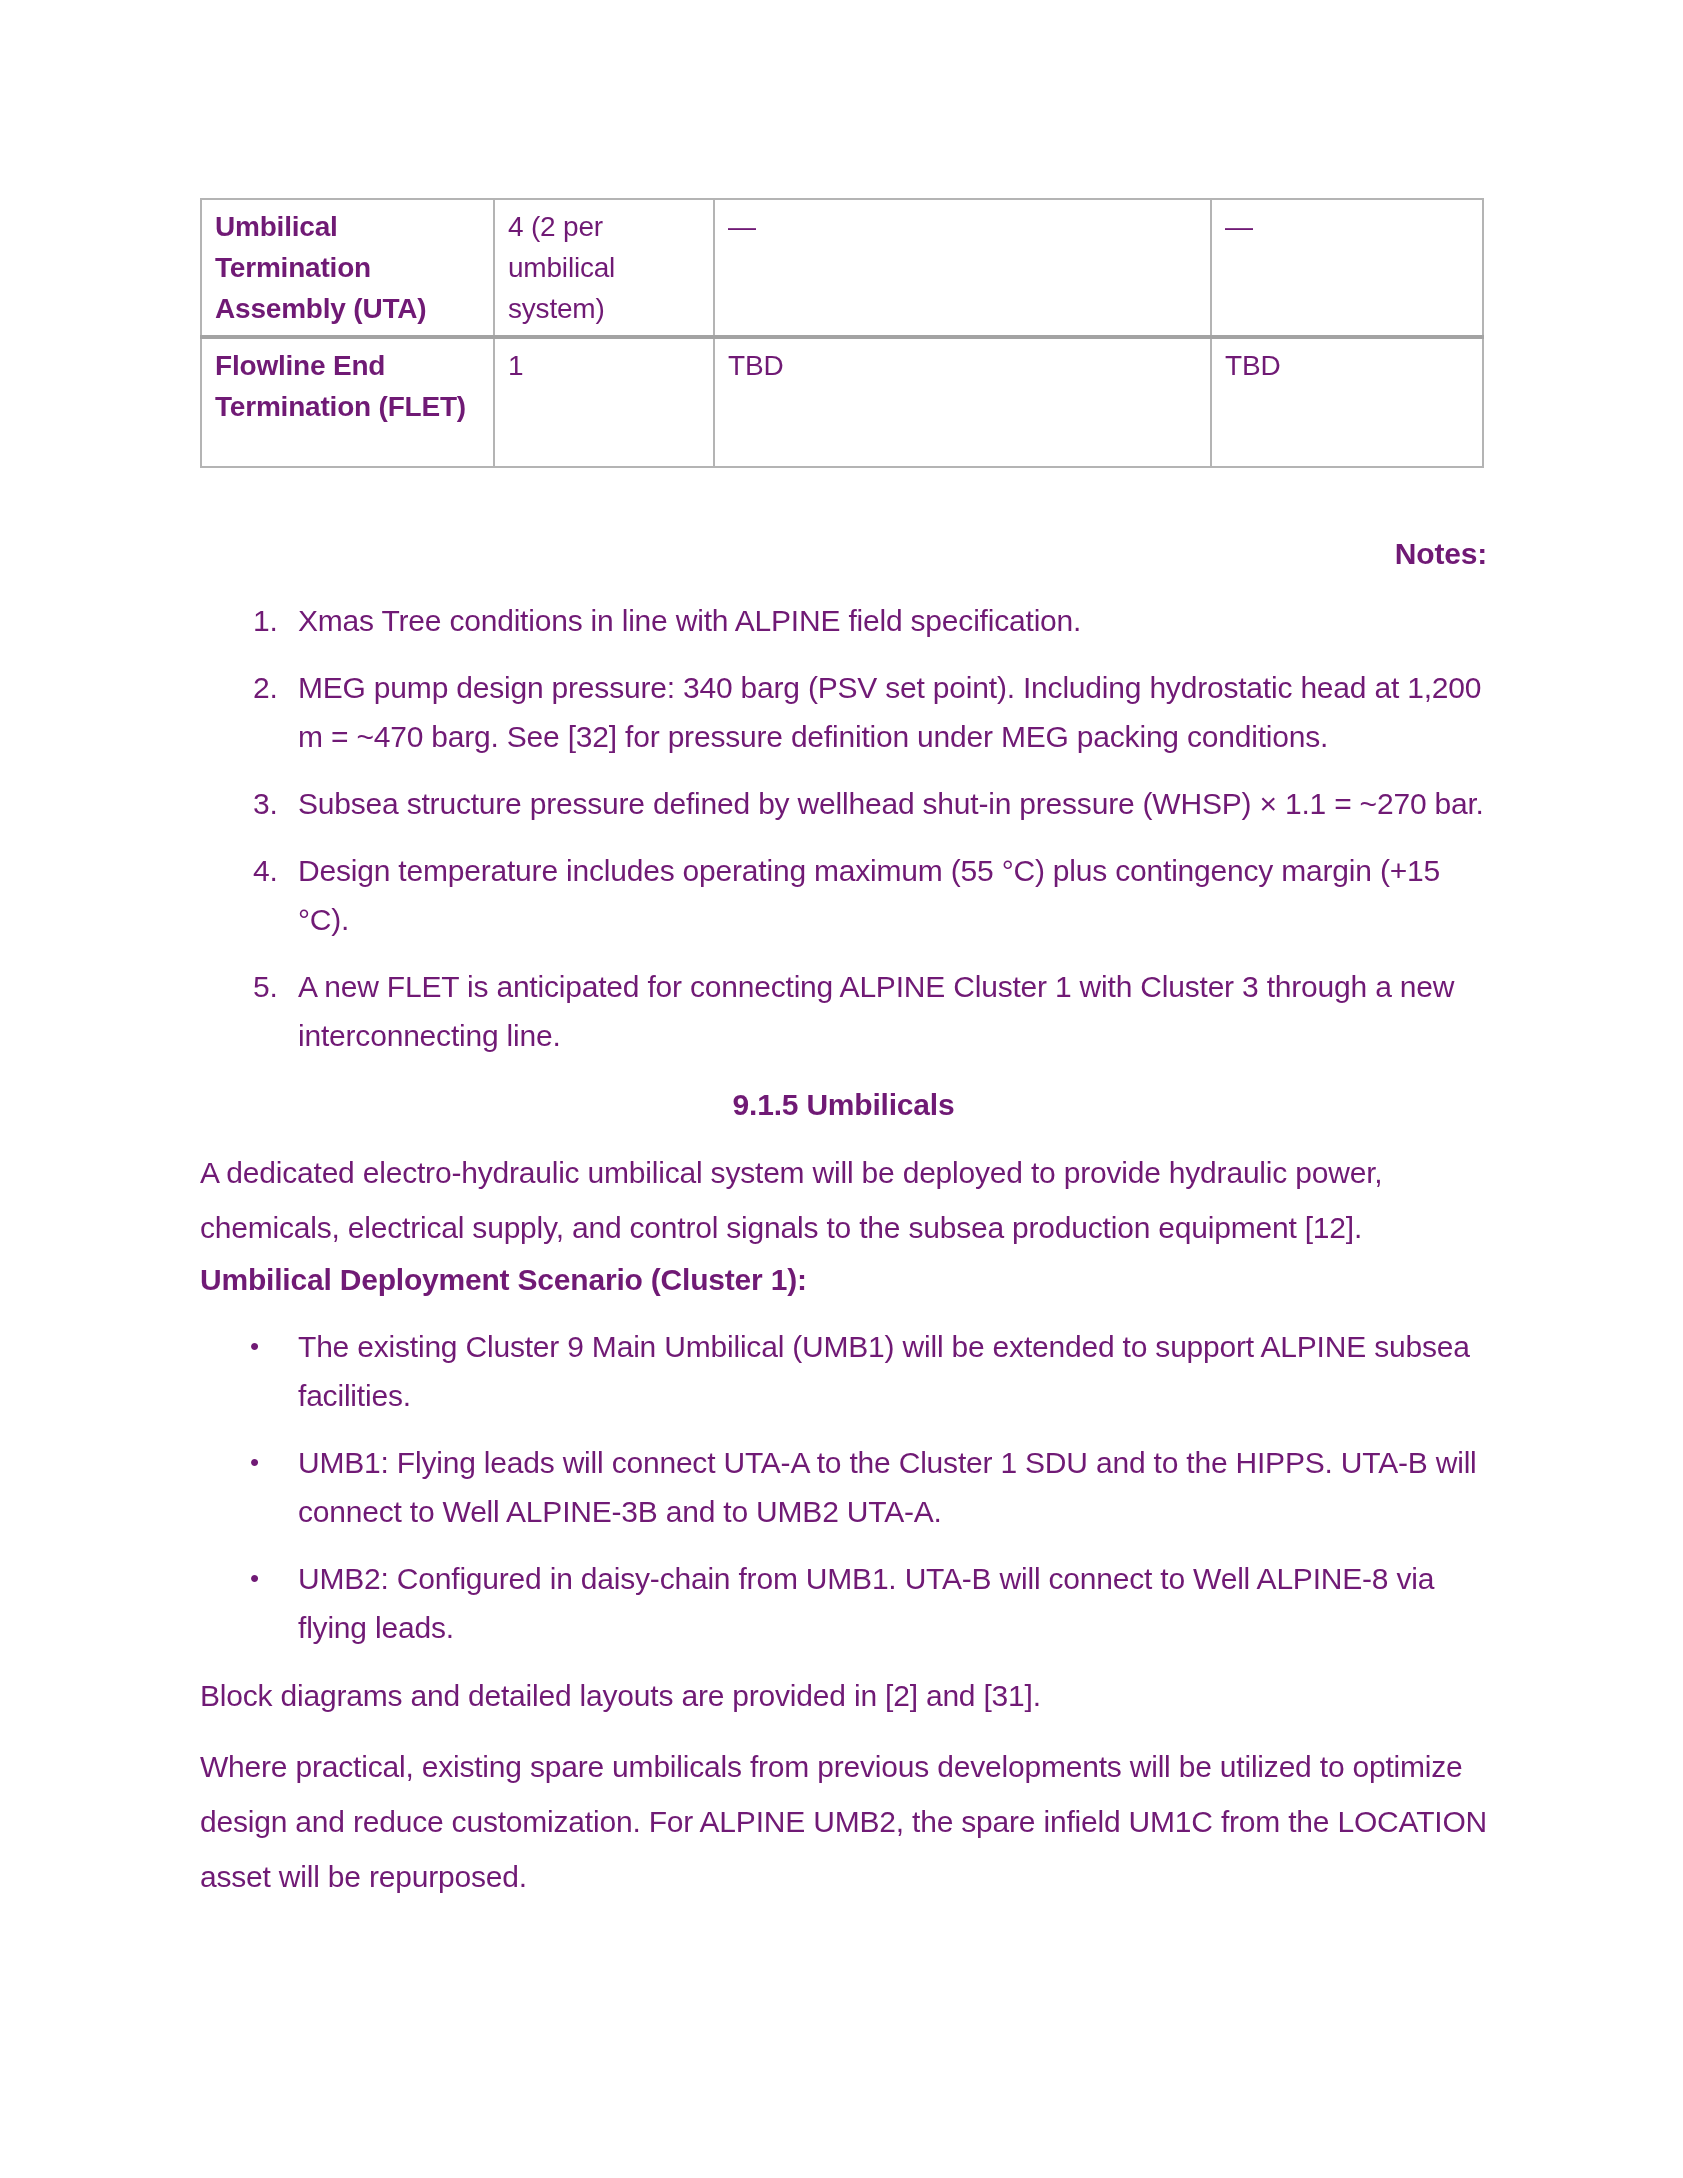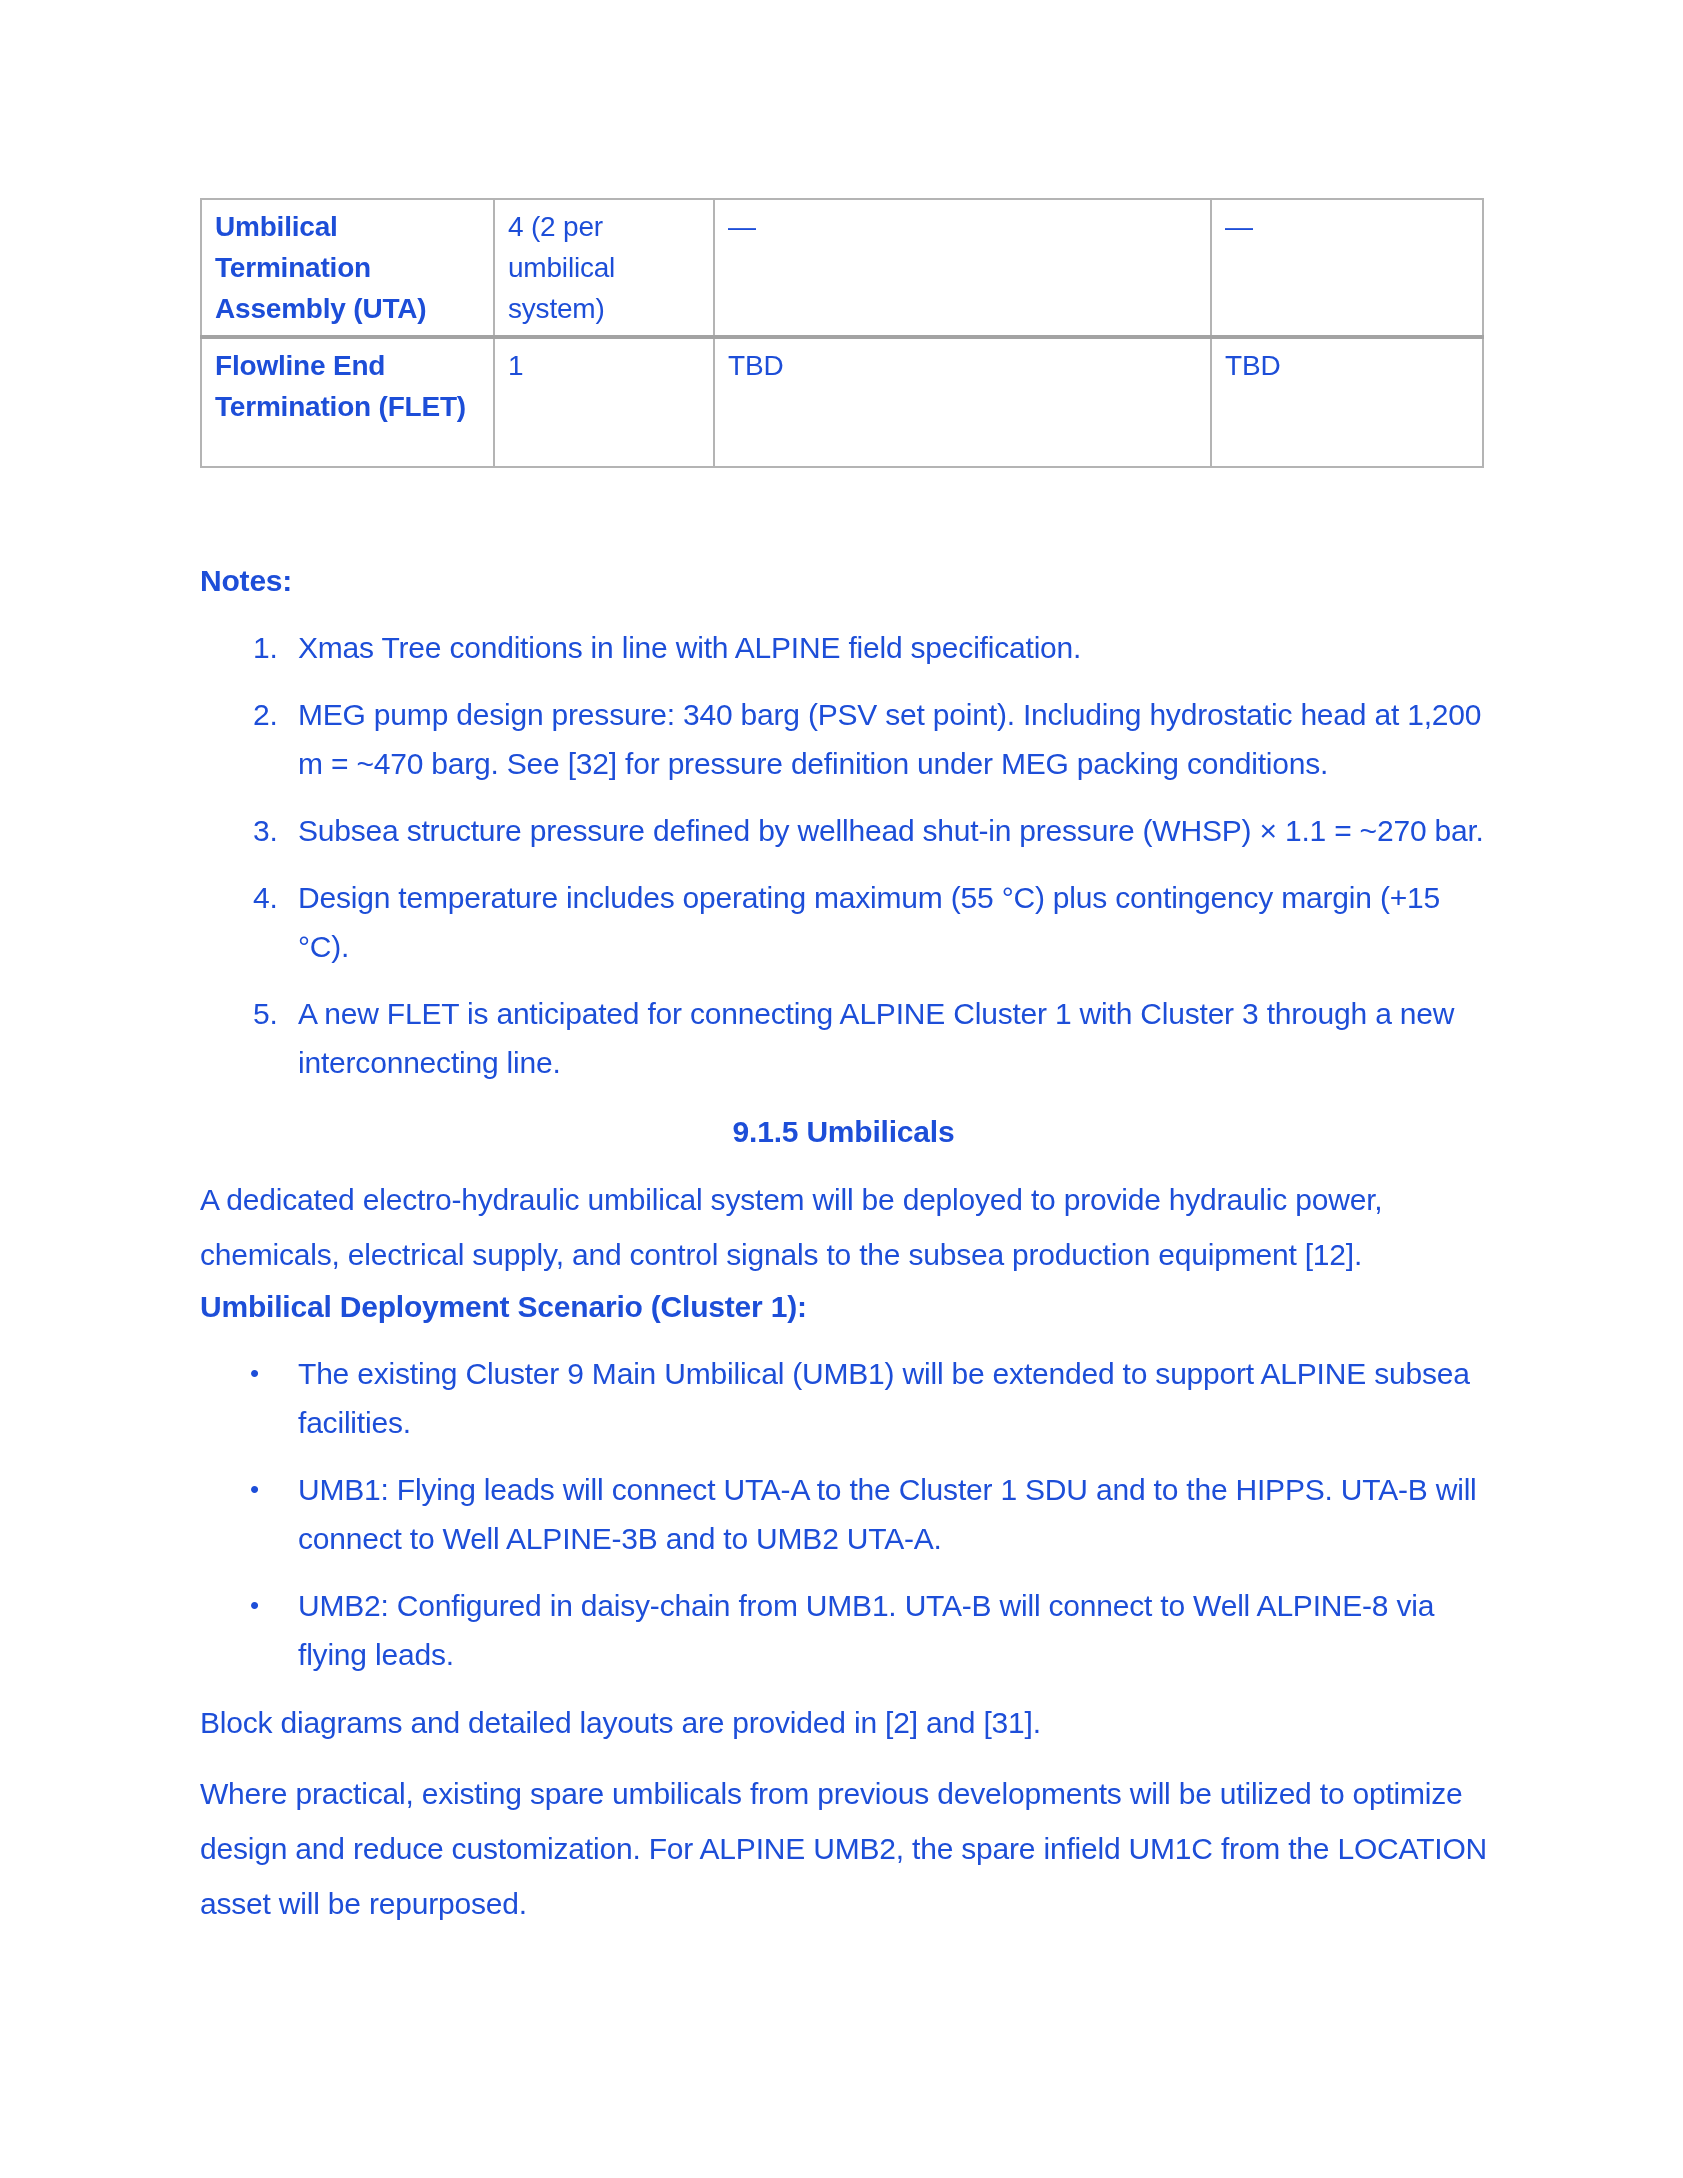--- a/index.html
+++ b/index.html
@@ -1,20 +1,20 @@
 <!DOCTYPE html>
 <html><head>
 <meta charset="utf-8">
 <style>
   html,body{margin:0;padding:0;background:#ffffff;}
   .page{
     position:relative;
     width:1683px;height:2178px;
     background:#ffffff;
-    color:#1d4ed8;
+    color:#701a75;
     font-family:"Liberation Sans", sans-serif;
     overflow:hidden;
   }
   .content{
     position:absolute;
     left:200px;top:198px;
     width:1287px;
   }
   
   table.spec{
@@ -37,21 +37,21 @@
   tr.row-top td{border-bottom:4px solid #a3a3a3;}
   tr.row-bottom td{height:115px;}
   td.label-cell{font-weight:bold;}
   
   .h-bold{
     font-weight:bold;
     font-size:30px;
     line-height:49px;
     letter-spacing:-0.2px;
   }
-  .notes-h{margin-top:88px;}
+  .notes-h{margin-top:61px;text-align:right;}
   .sec-h{margin-top:20px;text-align:center;}
   .sub-h{}
   .para{
     margin:16px 0 0 0;
     font-size:30px;
     line-height:55px;
     letter-spacing:-0.2px;
   }
   .list-item{
     display:flex;

